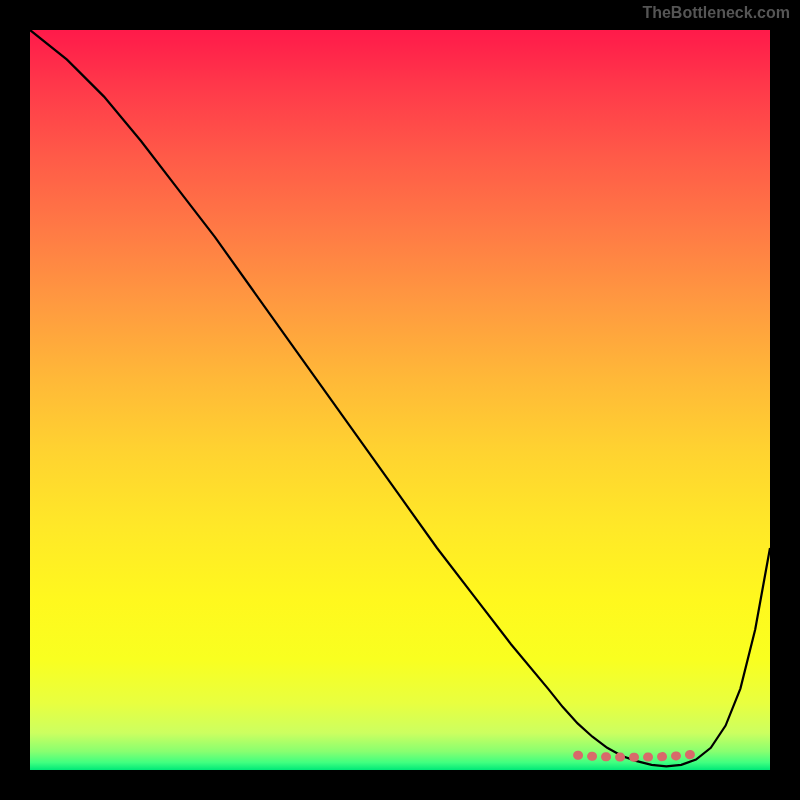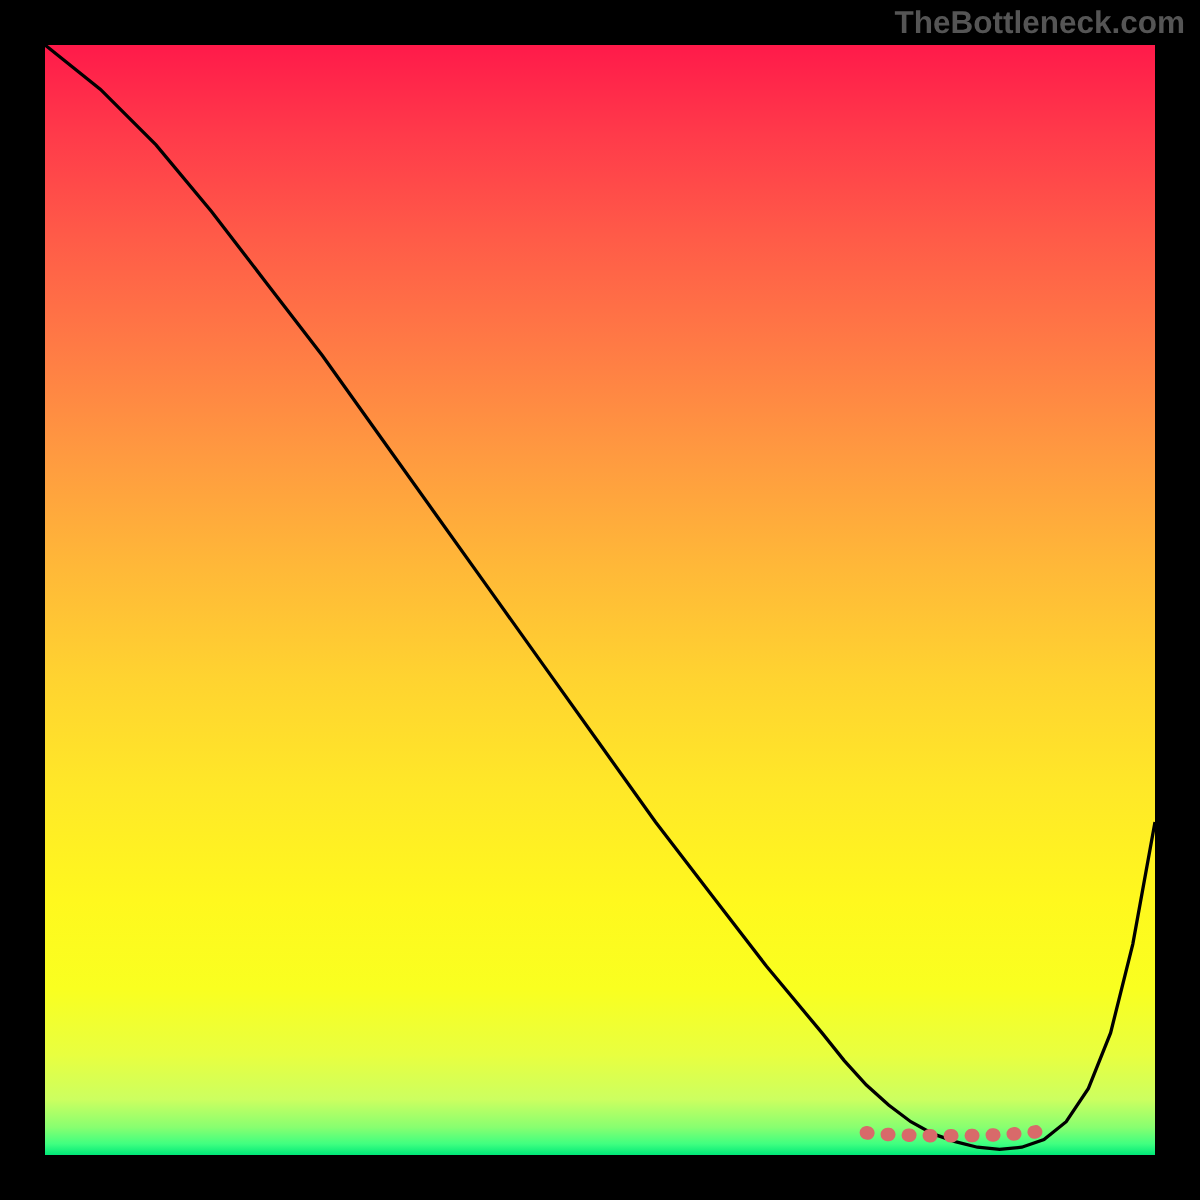--- a/index.html
+++ b/index.html
@@ -9,21 +9,21 @@
     height: 800px;
     background: #000;
     position: relative;
     font-family: Arial, sans-serif;
   }
   .watermark {
     position: absolute;
     top: 4px;
     right: 10px;
     color: #555555;
-    font-size: 21px;
+    font-size: 16px;
     font-weight: bold;
     z-index: 10;
   }
   .plot-area {
     position: absolute;
     left: 30px;
     top: 30px;
     width: 740px;
     height: 740px;
     overflow: hidden;

